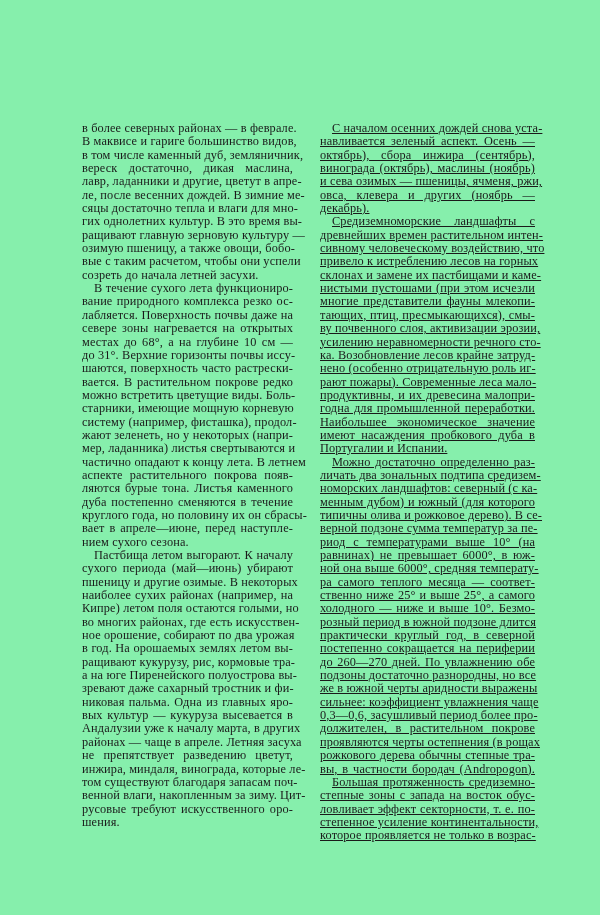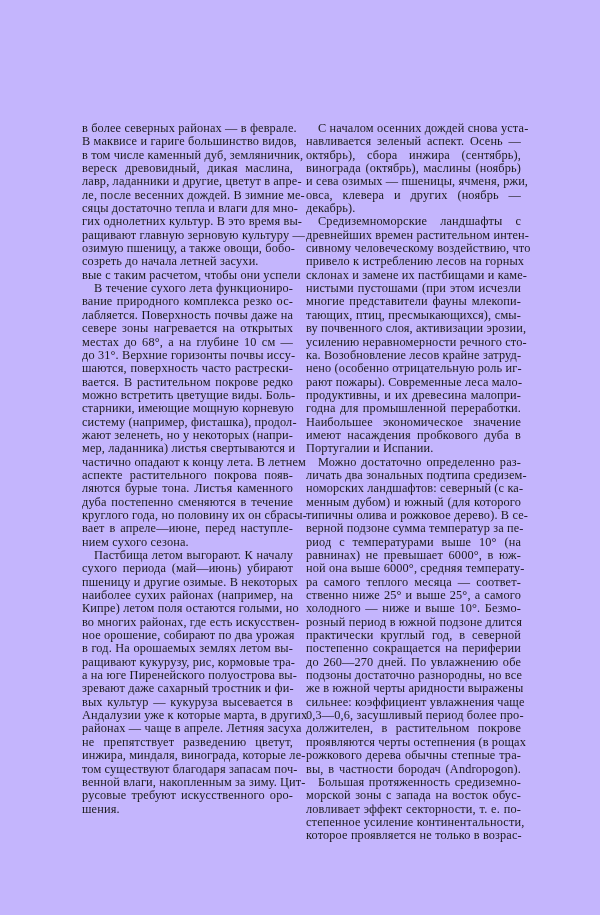--- a/index.html
+++ b/index.html
@@ -12,32 +12,32 @@
       height: 915px;
       position: relative;
       overflow: hidden;
       font-family: "Liberation Serif", "DejaVu Serif", serif;
       color: #1a1a1a;
     }
     .page {
       position: absolute;
       left: 0; top: 0;
       width: 600px; height: 915px;
-      background: #c4b5fd;
+      background: #86efac;
     }
     .column {
       position: absolute;
       top: 122px;
       font-size: 12.3px;
       line-height: 13.35px;
       text-align: justify;
       letter-spacing: 0.15px;
     }
     .col-left { left: 82px; width: 211px; }
-    .col-right { left: 306px; width: 215px; }
+    .col-right { left: 320px; width: 215px; text-decoration: underline; }
     .para {
       margin: 0;
       padding: 0;
     }
     .line {
       display: block;
       text-align: justify;
       text-align-last: justify;
       white-space: nowrap;
       height: 13.35px;
@@ -51,29 +51,29 @@
   </style>
 </head>
 <body>
 
 <div class="page">
   <div class="column col-left" id="col-left">
       <div class="para">
         <span class="line">в более северных районах — в феврале.</span>
         <span class="line">В маквисе и гариге большинство видов,</span>
         <span class="line">в том числе каменный дуб, земляничник,</span>
-        <span class="line">вереск древовидный, дикая маслина,</span>
+        <span class="line">вереск достаточно, дикая маслина,</span>
         <span class="line">лавр, ладанники и другие, цветут в апре-</span>
         <span class="line">ле, после весенних дождей. В зимние ме-</span>
         <span class="line">сяцы достаточно тепла и влаги для мно-</span>
         <span class="line">гих однолетних культур. В это время вы-</span>
         <span class="line">ращивают главную зерновую культуру —</span>
         <span class="line">озимую пшеницу, а также овощи, бобо-</span>
+        <span class="line">вые с таким расчетом, чтобы они успели</span>
         <span class="line last">созреть до начала летней засухи.</span>
-        <span class="line">вые с таким расчетом, чтобы они успели</span>
       </div>
       <div class="para">
         <span class="line indent">В течение сухого лета функциониро-</span>
         <span class="line">вание природного комплекса резко ос-</span>
         <span class="line">лабляется. Поверхность почвы даже на</span>
         <span class="line">севере зоны нагревается на открытых</span>
         <span class="line">местах до 68°, а на глубине 10 см —</span>
         <span class="line">до 31°. Верхние горизонты почвы иссу-</span>
         <span class="line">шаются, поверхность часто растрески-</span>
         <span class="line">вается. В растительном покрове редко</span>
@@ -95,22 +95,23 @@
         <span class="line">сухого периода (май—июнь) убирают</span>
         <span class="line">пшеницу и другие озимые. В некоторых</span>
         <span class="line">наиболее сухих районах (например, на</span>
         <span class="line">Кипре) летом поля остаются голыми, но</span>
         <span class="line">во многих районах, где есть искусствен-</span>
         <span class="line">ное орошение, собирают по два урожая</span>
         <span class="line">в год. На орошаемых землях летом вы-</span>
         <span class="line">ращивают кукурузу, рис, кормовые тра-</span>
         <span class="line">а на юге Пиренейского полуострова вы-</span>
         <span class="line">зревают даже сахарный тростник и фи-</span>
+        <span class="line">никовая пальма. Одна из главных яро-</span>
         <span class="line">вых культур — кукуруза высевается в</span>
-        <span class="line">Андалузии уже к которые марта, в других</span>
+        <span class="line">Андалузии уже к началу марта, в других</span>
         <span class="line">районах — чаще в апреле. Летняя засуха</span>
         <span class="line">не препятствует разведению цветут,</span>
         <span class="line">инжира, миндаля, винограда, которые ле-</span>
         <span class="line">том существуют благодаря запасам поч-</span>
         <span class="line">венной влаги, накопленным за зиму. Цит-</span>
         <span class="line">русовые требуют искусственного оро-</span>
         <span class="line last">шения.</span>
       </div>
     </div>
   <div class="column col-right" id="col-right">
@@ -164,19 +165,19 @@
         <span class="line">же в южной черты аридности выражены</span>
         <span class="line">сильнее: коэффициент увлажнения чаще</span>
         <span class="line">0,3—0,6, засушливый период более про-</span>
         <span class="line">должителен, в растительном покрове</span>
         <span class="line">проявляются черты остепнения (в рощах</span>
         <span class="line">рожкового дерева обычны степные тра-</span>
         <span class="line">вы, в частности бородач (Andropogon).</span>
       </div>
       <div class="para">
         <span class="line indent">Большая протяженность средиземно-</span>
-        <span class="line">морской зоны с запада на восток обус-</span>
+        <span class="line">степные зоны с запада на восток обус-</span>
         <span class="line">ловливает эффект секторности, т. е. по-</span>
         <span class="line">степенное усиление континентальности,</span>
         <span class="line">которое проявляется не только в возрас-</span>
       </div>
     </div>
 </div>
 
 </body></html>

